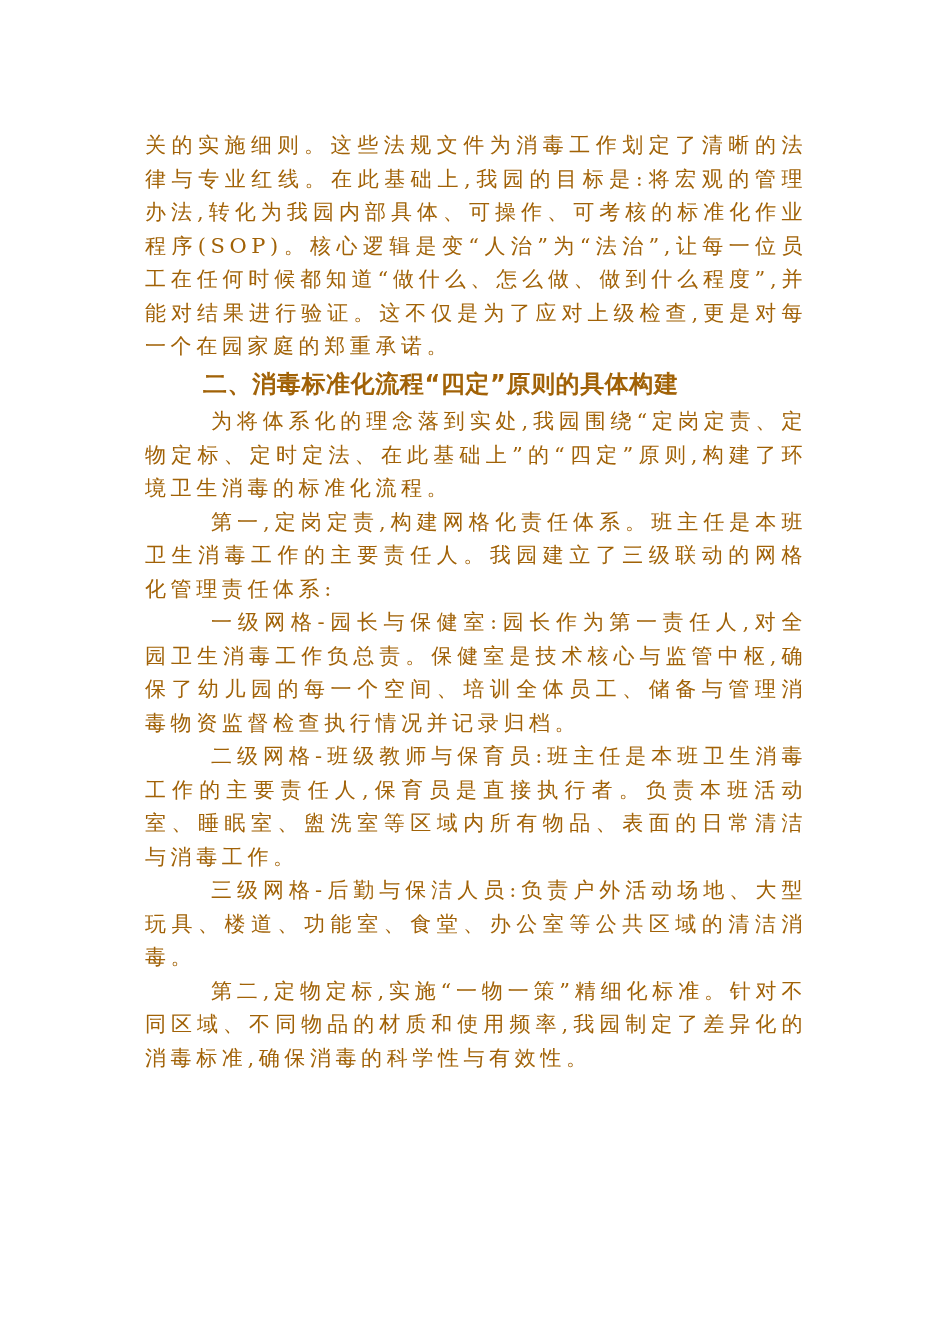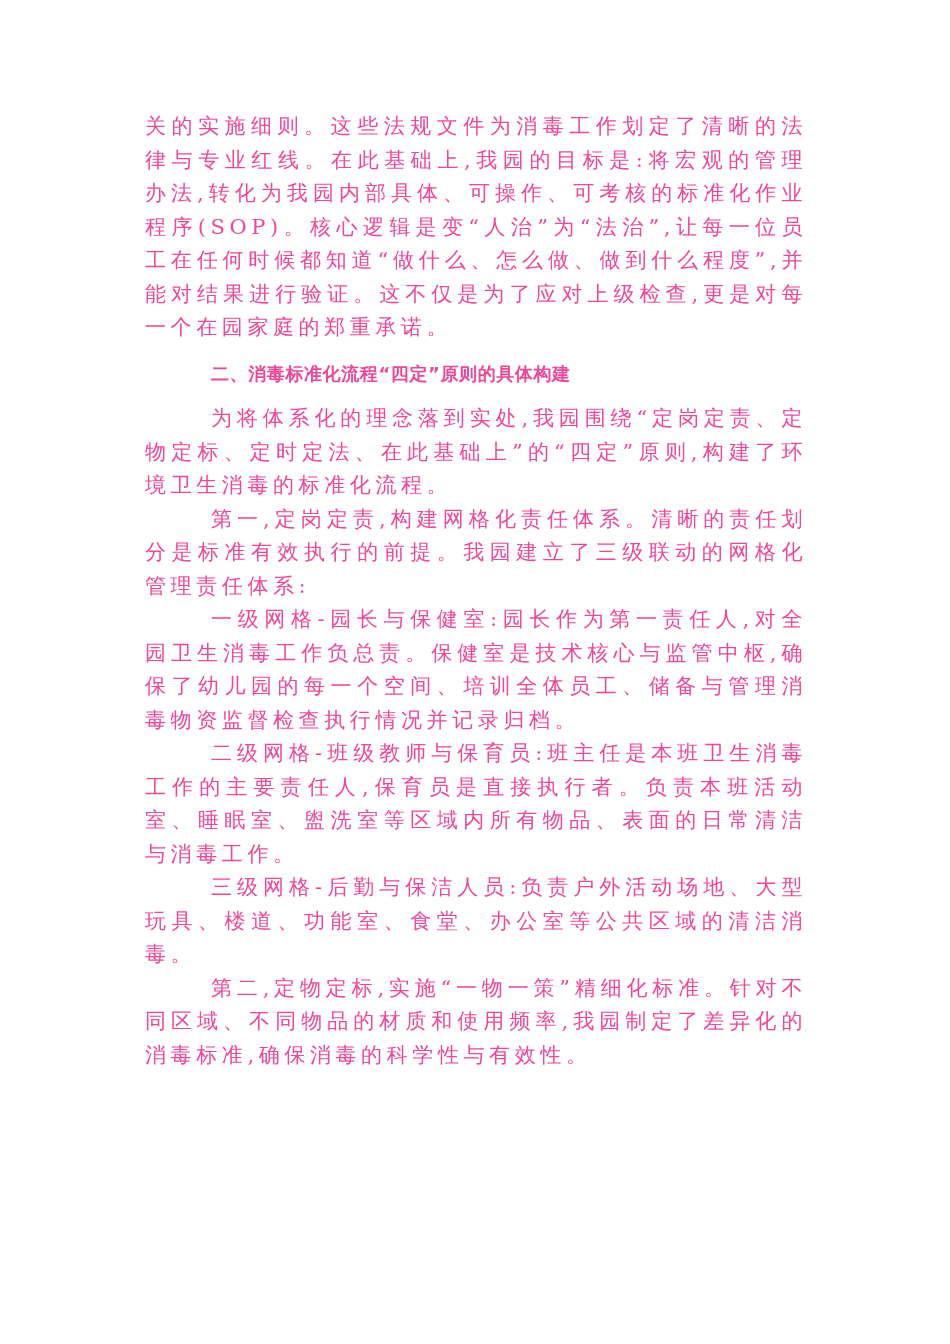--- a/index.html
+++ b/index.html
@@ -1,49 +1,49 @@
 <!DOCTYPE html>
 <html><head>
 <meta charset="utf-8">
 <style>
   html, body { margin: 0; padding: 0; background: #ffffff; }
   body { width: 950px; height: 1344px; position: relative; overflow: hidden; }
   .page {
     position: absolute;
     left: 145px;
-    top: 110px;
+    top: 129px;
     width: 662px;
     font-family: "DejaVu Serif", "Liberation Serif", serif;
-    color: #ec4899;
+    color: #a16207;
     font-size: 21px;
     line-height: 33.5px;
   }
   .para {
     margin: 0;
     text-align: justify;
     text-align-last: left;
     letter-spacing: 4.6px;
     word-break: break-all;
   }
   .indent { text-indent: 66px; }
   .heading {
-    margin: 12px;
+    margin: 4px;
     font-family: "DejaVu Sans", "Liberation Sans", sans-serif;
     font-weight: bold;
-    font-size: 18px;
+    font-size: 24px;
     letter-spacing: 0.6px;
     text-indent: 54px;
     line-height: 33.5px;
   }
 </style>
 </head>
 <body>
 
 <div class="page">
   <p class="para">关的实施细则。这些法规文件为消毒工作划定了清晰的法律与专业红线。在此基础上,我园的目标是:将宏观的管理办法,转化为我园内部具体、可操作、可考核的标准化作业程序(SOP)。核心逻辑是变“人治”为“法治”,让每一位员工在任何时候都知道“做什么、怎么做、做到什么程度”,并能对结果进行验证。这不仅是为了应对上级检查,更是对每一个在园家庭的郑重承诺。</p>
   <p class="heading">二、消毒标准化流程“四定”原则的具体构建</p>
   <p class="para indent">为将体系化的理念落到实处,我园围绕“定岗定责、定物定标、定时定法、在此基础上”的“四定”原则,构建了环境卫生消毒的标准化流程。</p>
-  <p class="para indent">第一,定岗定责,构建网格化责任体系。清晰的责任划分是标准有效执行的前提。我园建立了三级联动的网格化管理责任体系:</p>
+  <p class="para indent">第一,定岗定责,构建网格化责任体系。班主任是本班卫生消毒工作的主要责任人。我园建立了三级联动的网格化管理责任体系:</p>
   <p class="para indent">一级网格-园长与保健室:园长作为第一责任人,对全园卫生消毒工作负总责。保健室是技术核心与监管中枢,确保了幼儿园的每一个空间、培训全体员工、储备与管理消毒物资监督检查执行情况并记录归档。</p>
   <p class="para indent">二级网格-班级教师与保育员:班主任是本班卫生消毒工作的主要责任人,保育员是直接执行者。负责本班活动室、睡眠室、盥洗室等区域内所有物品、表面的日常清洁与消毒工作。</p>
   <p class="para indent">三级网格-后勤与保洁人员:负责户外活动场地、大型玩具、楼道、功能室、食堂、办公室等公共区域的清洁消毒。</p>
   <p class="para indent">第二,定物定标,实施“一物一策”精细化标准。针对不同区域、不同物品的材质和使用频率,我园制定了差异化的消毒标准,确保消毒的科学性与有效性。</p>
 </div>
 
 </body></html>

